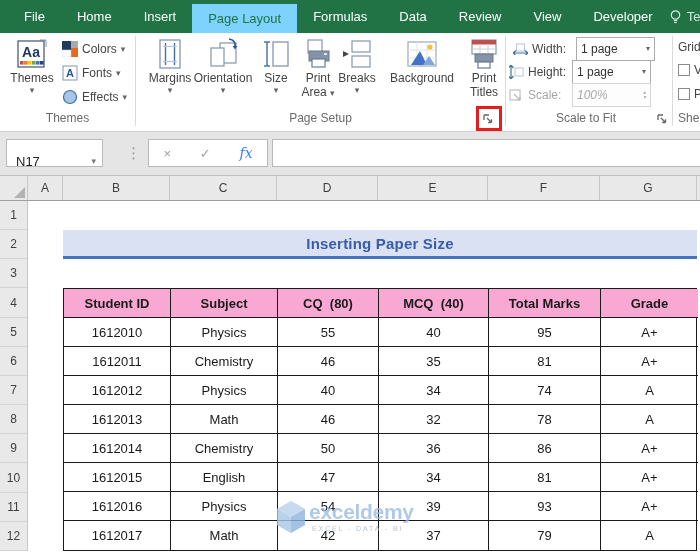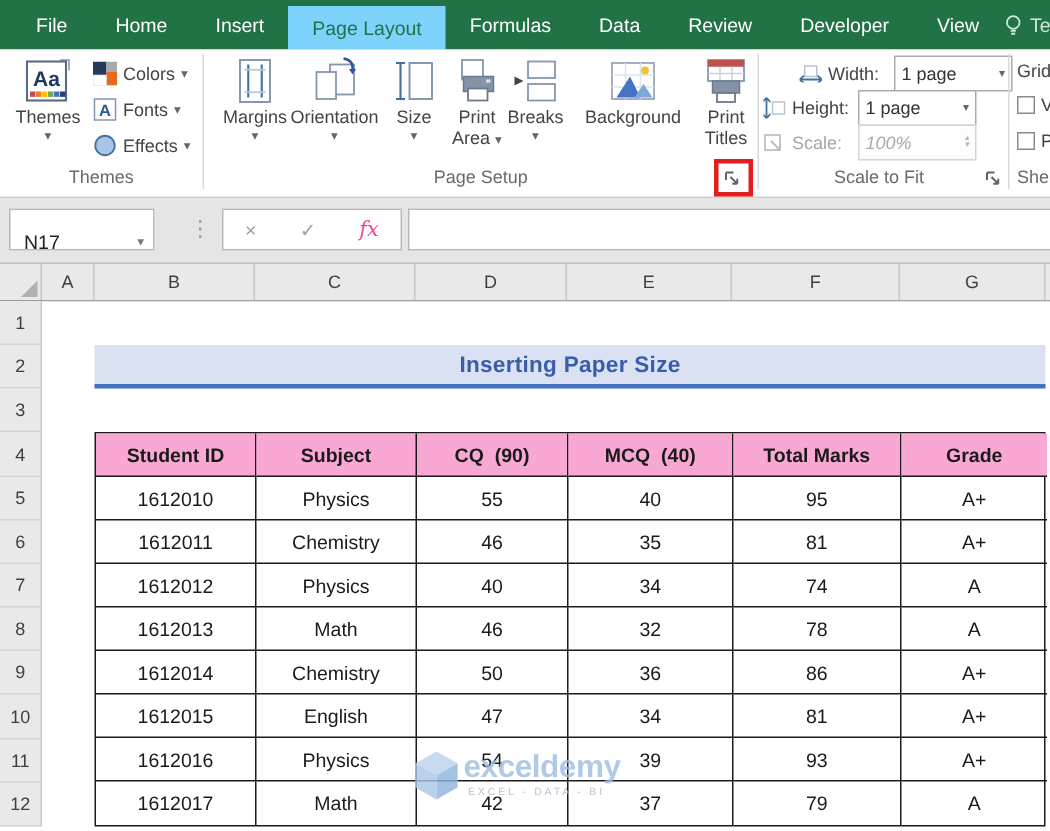--- a/index.html
+++ b/index.html
@@ -37,21 +37,21 @@
   
   .fbar { position:absolute; left:0; top:132px; width:700px; height:44px; background:#E5E5E5;
     border-bottom:1px solid #BFBFBF; }
   .namebox { position:absolute; left:6px; top:7px; width:97px; height:28px; background:#fff;
     border:1px solid #B9B9B9; display:flex; align-items:center; font-size:13px; color:#222; padding:16px 6px 0 9px; }
   .namebox .nb-caret { margin-left:auto; font-size:9px; color:#777; }
   .dots { position:absolute; left:126px; top:11px; color:#9A9A9A; font-size:15px; line-height:20px; }
   .fxbox { position:absolute; left:148px; top:7px; width:120px; height:28px; background:#fff;
     border:1px solid #B9B9B9; display:flex; align-items:center; justify-content:space-around; }
   .fxbox .gx { color:#A0A0A0; font-size:13px; }
-  .fxbox .fx { font-family:"DejaVu Serif", serif; font-style:italic; font-size:14px; color:#ec4899; }
+  .fxbox .fx { font-family:"DejaVu Serif", serif; font-style:italic; font-size:14px; color:#3b82f6; }
   .finput { position:absolute; left:272px; top:7px; width:428px; height:28px; background:#fff;
     border:1px solid #B9B9B9; border-right:none; }
   
   .colhdr { position:absolute; left:0; top:176px; width:700px; height:25px; background:#E9E9E9;
     border-bottom:1px solid #9E9E9E; display:flex; }
   .colhdr .ch { border-right:1px solid #C6C6C6; display:flex; align-items:center; justify-content:center;
     font-size:12px; color:#3F3F3F; }
   .corner { position:relative; }
   .corner .tri { position:absolute; right:2px; bottom:2px; width:0; height:0;
     border-bottom:11px solid #B2B2B2; border-left:11px solid transparent; }
@@ -85,22 +85,22 @@
 <div id="app">
 
   <div class="tabbar">
     <div class="tab">File</div>
     <div class="tab">Home</div>
     <div class="tab">Insert</div>
     <div class="tab active">Page Layout</div>
     <div class="tab">Formulas</div>
     <div class="tab">Data</div>
     <div class="tab">Review</div>
+    <div class="tab">View</div>
     <div class="tab">Developer</div>
-    <div class="tab">View</div>
     <div class="tellme">
       <span>
         <svg width="13" height="16" viewBox="0 0 13 16">
           <circle cx="6.5" cy="6" r="4.2" fill="none" stroke="#D3E8DC" stroke-width="1.2"></circle>
           <line x1="4.8" y1="11.5" x2="8.2" y2="11.5" stroke="#D3E8DC" stroke-width="1.2"></line>
           <line x1="5.2" y1="13.5" x2="7.8" y2="13.5" stroke="#D3E8DC" stroke-width="1.2"></line>
         </svg>
       </span>
       <span>Tell me w</span>
     </div>
@@ -252,21 +252,21 @@
     <div class="grouplabel" style="left:136px; width:369px;">Page Setup</div>
     <div class="launcher" style="left:481px; top:79px;">
       <svg width="12" height="12" viewBox="0 0 12 12">
         <path d="M2 2 H7 M2 2 V7" stroke="#636363" stroke-width="1.3" fill="none"></path>
         <path d="M5 5 L9.5 9.5 M9.5 9.5 V6.2 M9.5 9.5 H6.2" stroke="#636363" stroke-width="1.3" fill="none"></path>
       </svg>
     </div>
     <div class="redbox"></div>
     <div class="vsep" style="left:505px;"></div>
 
-    <div class="fitrow" style="left:533px; top:6px;">
+    <div class="fitrow" style="left:513px; top:6px;">
       <span style="margin-right:4px;">
         <svg width="15" height="12" viewBox="0 0 15 12">
           <rect x="3.5" y="1" width="8" height="7" fill="none" stroke="#B9C4D3" stroke-width="1"></rect>
           <path d="M0 10 H15 M3 7.5 L0 10 L3 12.5 M12 7.5 L15 10 L12 12.5" stroke="#41719C" stroke-width="1.2" fill="none"></path>
         </svg>
       </span>
       <span style="width:44px;">Width:</span>
       <span class="fitbox">
           <span>1 page</span>
           <span class="caret">▾</span>
@@ -368,21 +368,21 @@
       <div class="rh">12</div>
     </div>
 
     <div class="banner">
       <span>Inserting Paper Size</span>
     </div>
 
     <div class="dtable">
       <div class="c h">Student ID</div>
       <div class="c h">Subject</div>
-      <div class="c h">CQ  (90)</div>
+      <div class="c h">CQ  (80)</div>
       <div class="c h">MCQ  (40)</div>
       <div class="c h">Total Marks</div>
       <div class="c h">Grade</div>
 
       <div class="c">1612010</div>
       <div class="c">Physics</div>
       <div class="c">55</div>
       <div class="c">40</div>
       <div class="c">95</div>
       <div class="c">A+</div>

